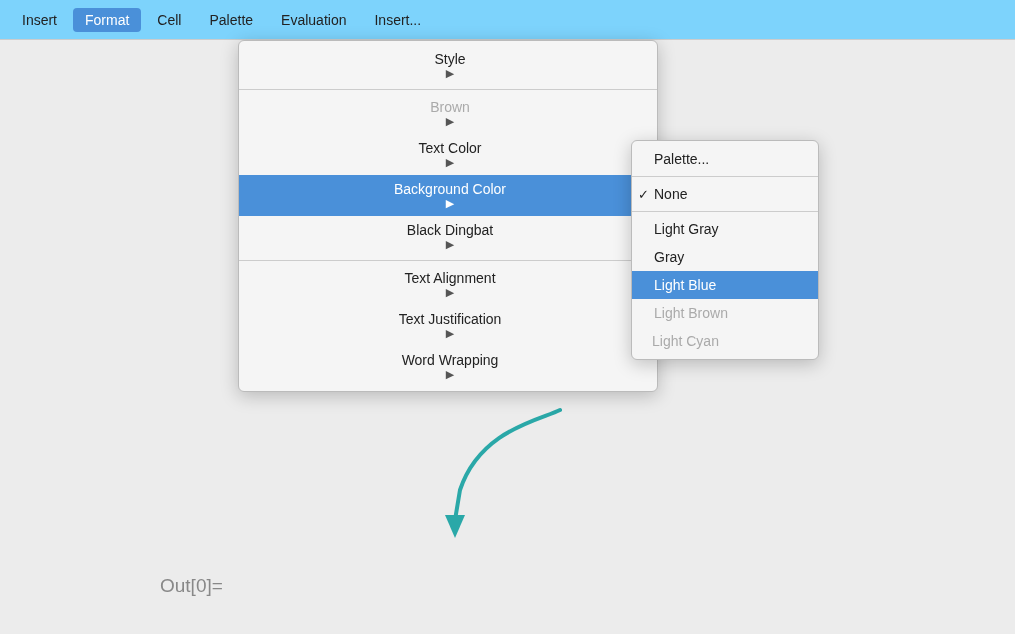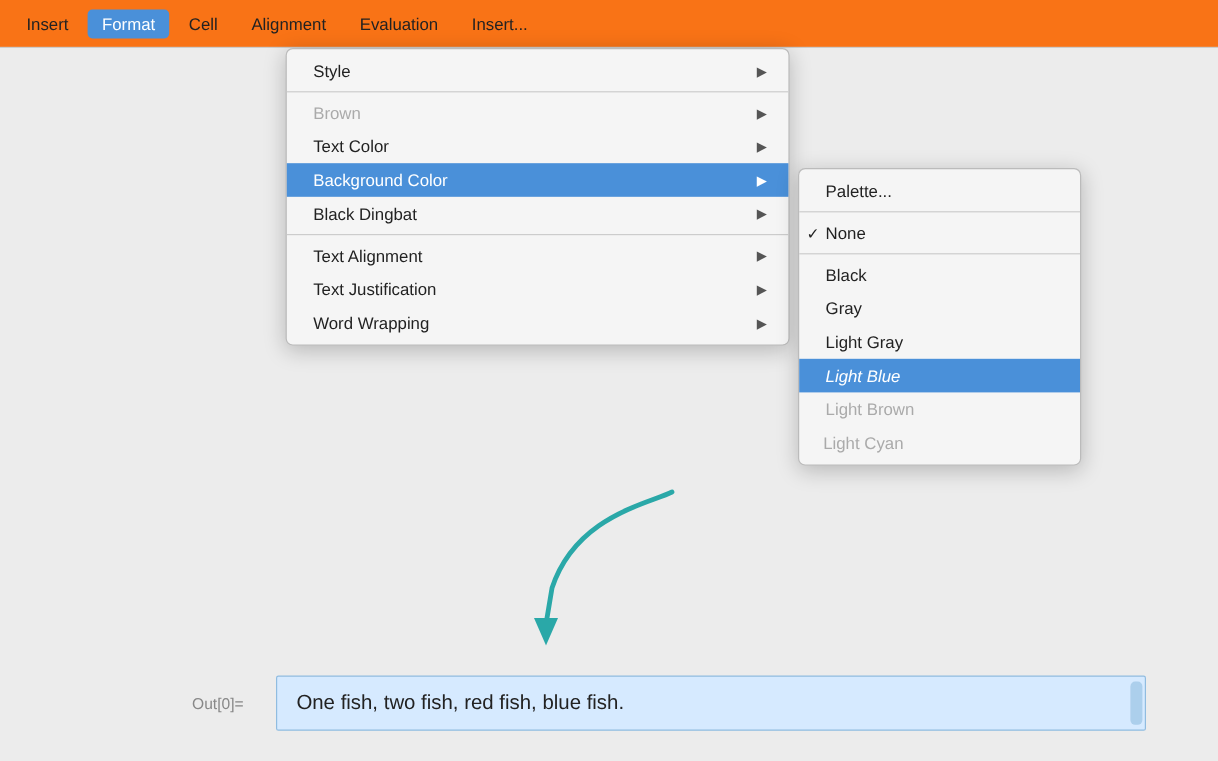--- a/index.html
+++ b/index.html
@@ -11,21 +11,21 @@
       font-size: 14px;
       overflow: hidden;
       position: relative;
     }
 
     
     .menubar {
       position: absolute;
       top: 0; left: 0; right: 0;
       height: 40px;
-      background: #f97316;
+      background: #7dd3fc;
       border-bottom: 1px solid #ccc;
       display: flex;
       align-items: center;
       padding: 0 10px;
       gap: 4px;
     }
     .menubar-item {
       padding: 4px 12px;
       border-radius: 4px;
       cursor: pointer;
@@ -53,20 +53,21 @@
 
     .menu-item {
       padding: 6px 18px 6px 22px;
       display: flex;
       align-items: center;
       justify-content: space-between;
       cursor: pointer;
       color: #222;
       font-size: 14px;
       white-space: nowrap;
+      flex-direction: column;
     }
     .menu-item.highlighted {
       background: #4a90d9;
       color: #fff;
     }
     .menu-item.dimmed {
       color: #aaa;
     }
     .menu-item .shortcut {
       display: flex;
@@ -85,22 +86,22 @@
       color: #555;
     }
     .menu-item.highlighted .chevron {
       color: #fff;
     }
 
     
     .dropdown-bgcolor {
       position: absolute;
       top: 140px;
-      left: 665px;
-      width: 236px;
+      left: 631px;
+      width: 188px;
       background: #f5f5f5;
       border: 1px solid #bbb;
       border-radius: 6px;
       box-shadow: 0 4px 18px rgba(0,0,0,0.22);
       padding: 4px 0;
       z-index: 20;
     }
 
     .menu-item-check {
       padding: 6px 18px 6px 22px;
@@ -113,21 +114,20 @@
       position: relative;
     }
     .menu-item-check .check-mark {
       position: absolute;
       left: 6px;
       font-size: 13px;
     }
     .menu-item-check.highlighted {
       background: #4a90d9;
       color: #fff;
-      font-style: italic;
     }
 
     
     .arrow-container {
       position: absolute;
       top: 390px;
       left: 400px;
       z-index: 5;
     }
     .arrow-svg {
@@ -140,25 +140,25 @@
       position: absolute;
       bottom: 20px;
       left: 160px;
       right: 60px;
       height: 56px;
       display: flex;
       align-items: center;
     }
     .output-label {
       color: #888;
-      font-size: 13px;
+      font-size: 19px;
       margin-right: 10px;
       white-space: nowrap;
       min-width: 60px;
-      text-align: left;
+      text-align: right;
     }
     .output-cell {
       flex: 1;
       background: #d6eaff;
       border: 1px solid #90bce0;
       border-radius: 2px;
       padding: 12px 16px;
       font-size: 17px;
       color: #222;
       position: relative;
@@ -174,21 +174,21 @@
       opacity: 0.6;
     }
   </style>
 </head>
 <body>
 
 <div class="menubar">
   <div class="menubar-item">Insert</div>
   <div class="menubar-item active">Format</div>
   <div class="menubar-item">Cell</div>
-  <div class="menubar-item">Alignment</div>
+  <div class="menubar-item">Palette</div>
   <div class="menubar-item">Evaluation</div>
   <div class="menubar-item">Insert...</div>
 </div>
 
 <div class="dropdown-format">
   <div class="menu-item">
     <span>Style</span>
     <span class="chevron">▶</span>
   </div>
   <div class="menu-separator"></div>
@@ -227,27 +227,24 @@
   <div class="menu-item-check">
     <span>Palette...</span>
   </div>
   <div class="menu-separator"></div>
   <div class="menu-item-check">
     <span class="check-mark">✓</span>
     <span>None</span>
   </div>
   <div class="menu-separator"></div>
   <div class="menu-item-check">
-    <span>Black</span>
+    <span>Light Gray</span>
   </div>
   <div class="menu-item-check">
     <span>Gray</span>
-  </div>
-  <div class="menu-item-check">
-    <span>Light Gray</span>
   </div>
   <div class="menu-item-check highlighted" style="background:#4a90d9;color:#fff;">
     <span>Light Blue</span>
   </div>
   <div class="menu-item-check" style="color:#aaa;text-align:right;">
     <span>Light Brown</span>
   </div>
   <div class="menu-item-check" style="color:#aaa;padding-left:20px;">
     <span>Light Cyan</span>
   </div>
@@ -255,17 +252,13 @@
 
 <div class="arrow-container">
   <svg class="arrow-svg" viewBox="0 0 200 160" fill="none" xmlns="http://www.w3.org/2000/svg">
     <path d="M 160 20 C 140 30, 80 40, 60 100 L 55 130" stroke="#2aa8a8" stroke-width="4" fill="none" stroke-linecap="round"></path>
     <polygon points="45,125 55,148 65,125" fill="#2aa8a8"></polygon>
   </svg>
 </div>
 
 <div class="output-area">
   <div class="output-label">Out[0]=</div>
-  <div class="output-cell">
-    <span>One fish, two fish, red fish, blue fish.</span>
-    <div class="output-cell-scrollbar"></div>
-  </div>
 </div>
 
 </body></html>

